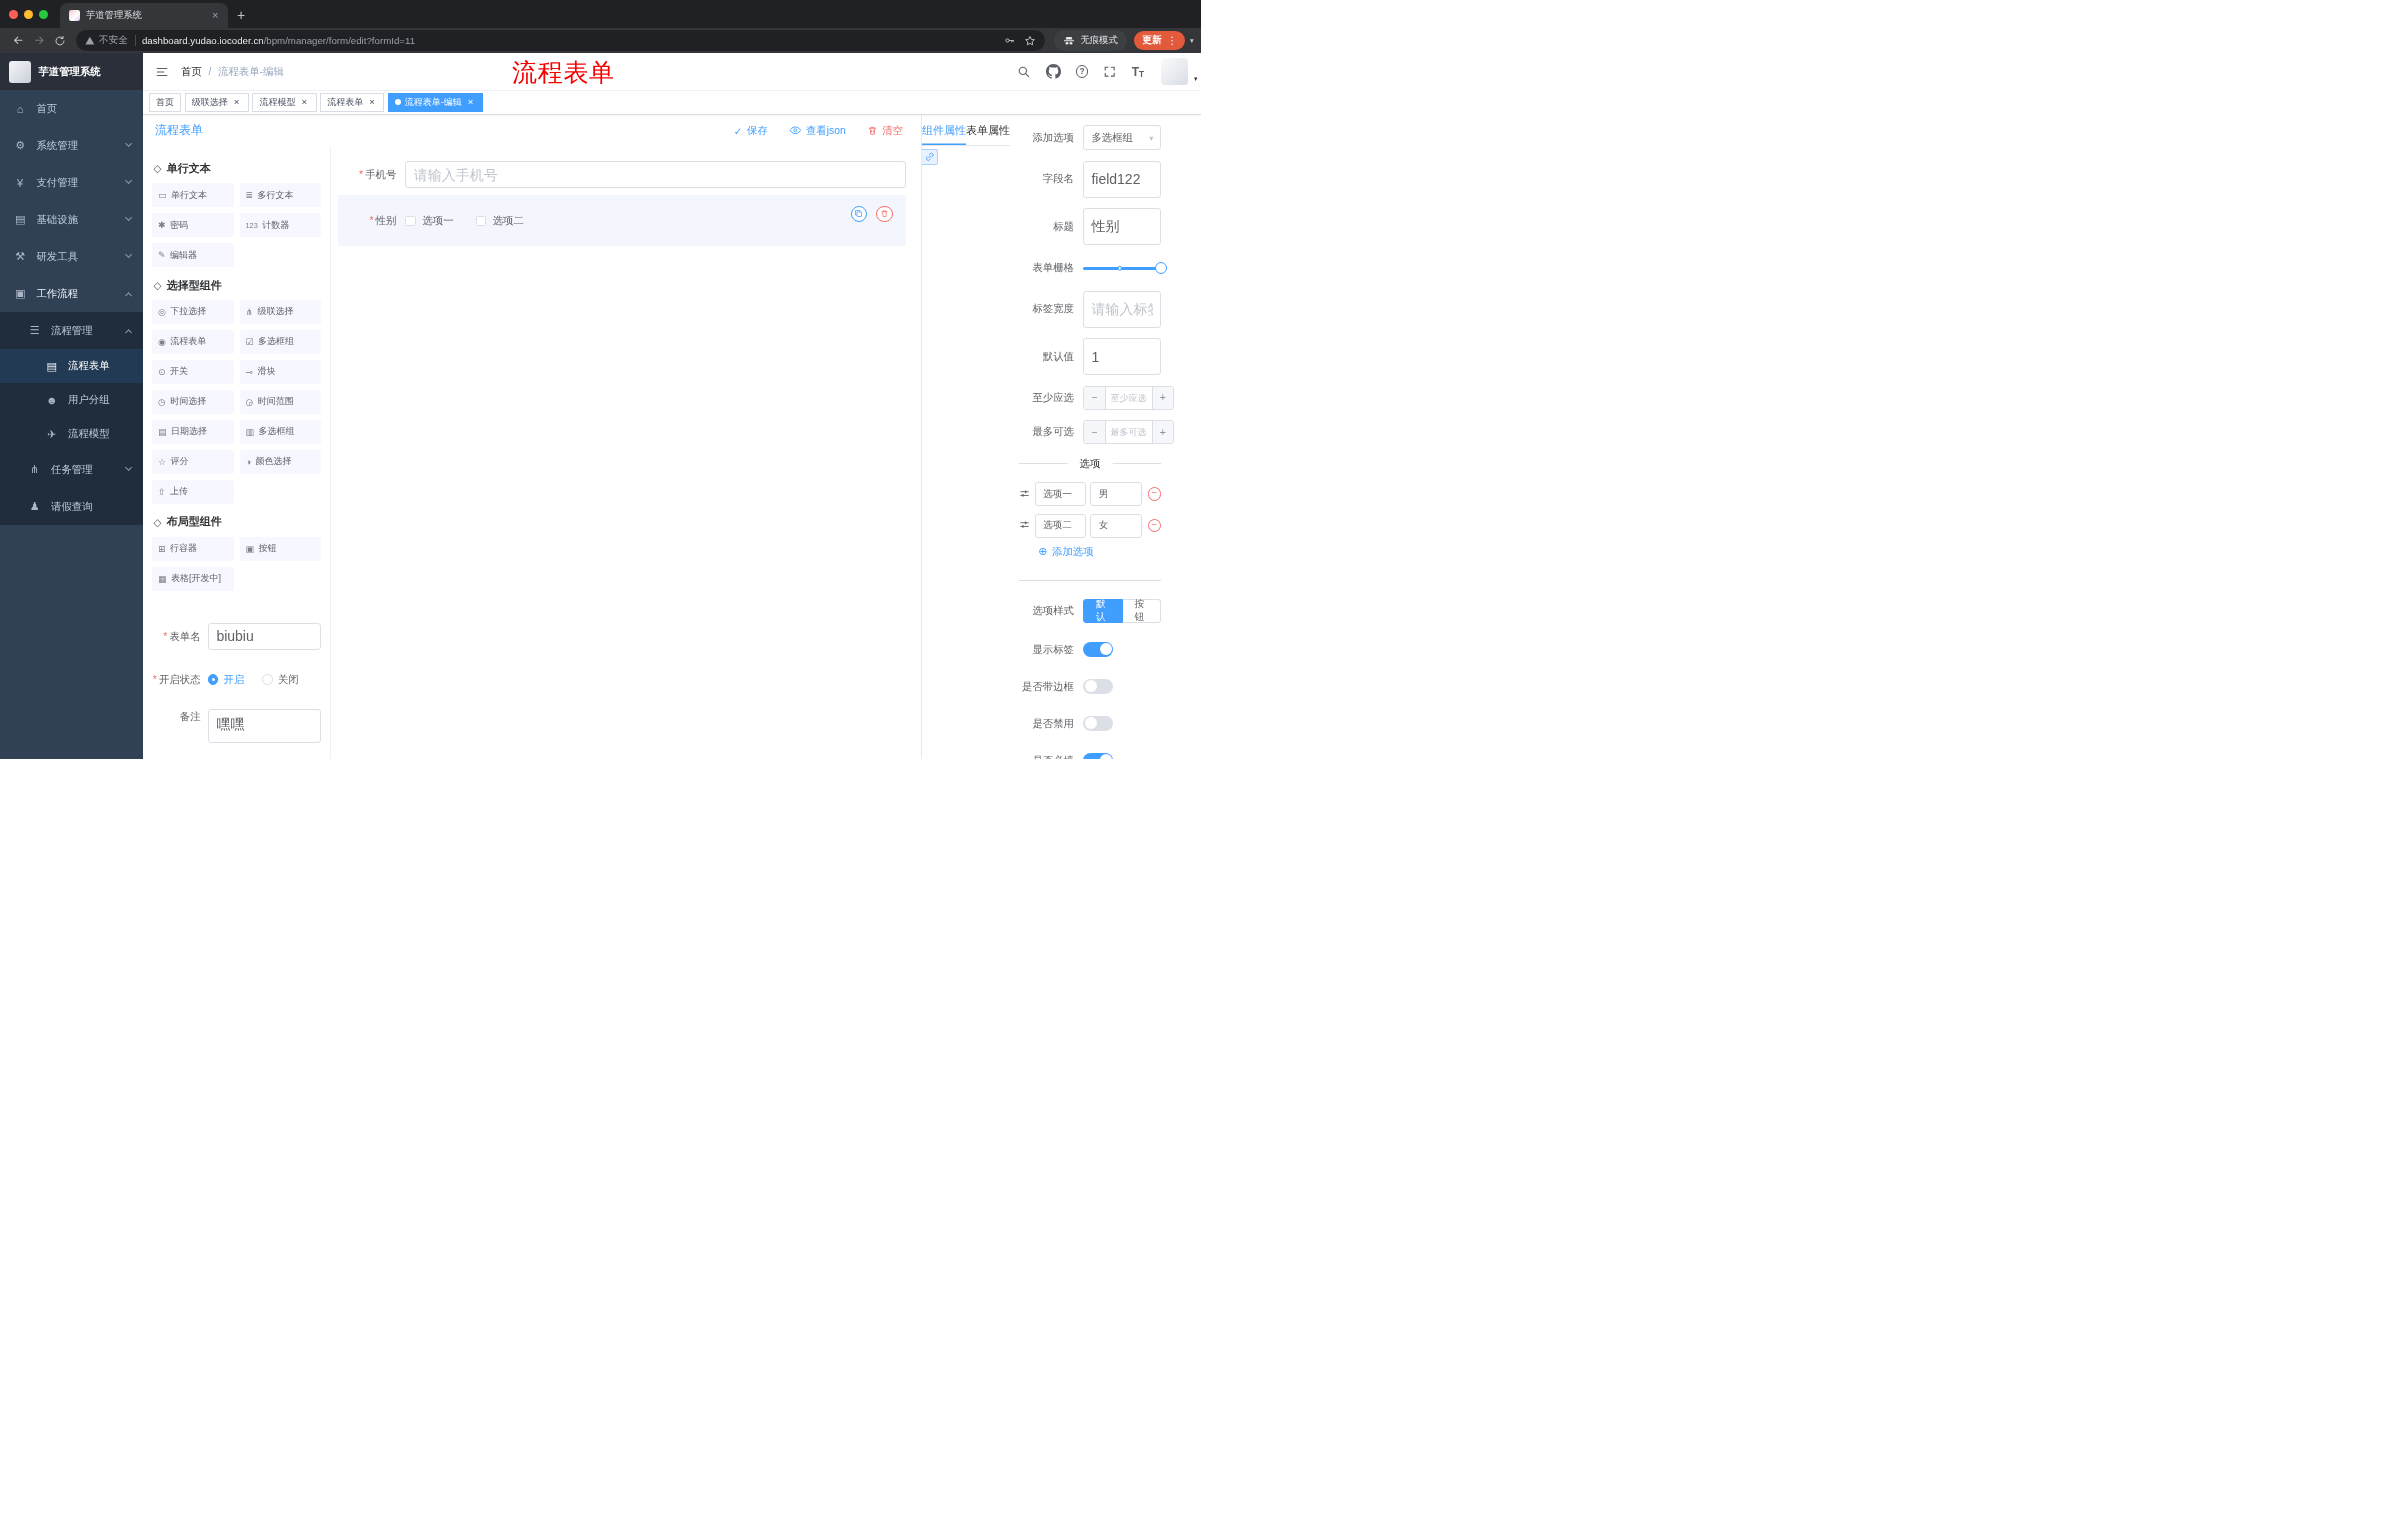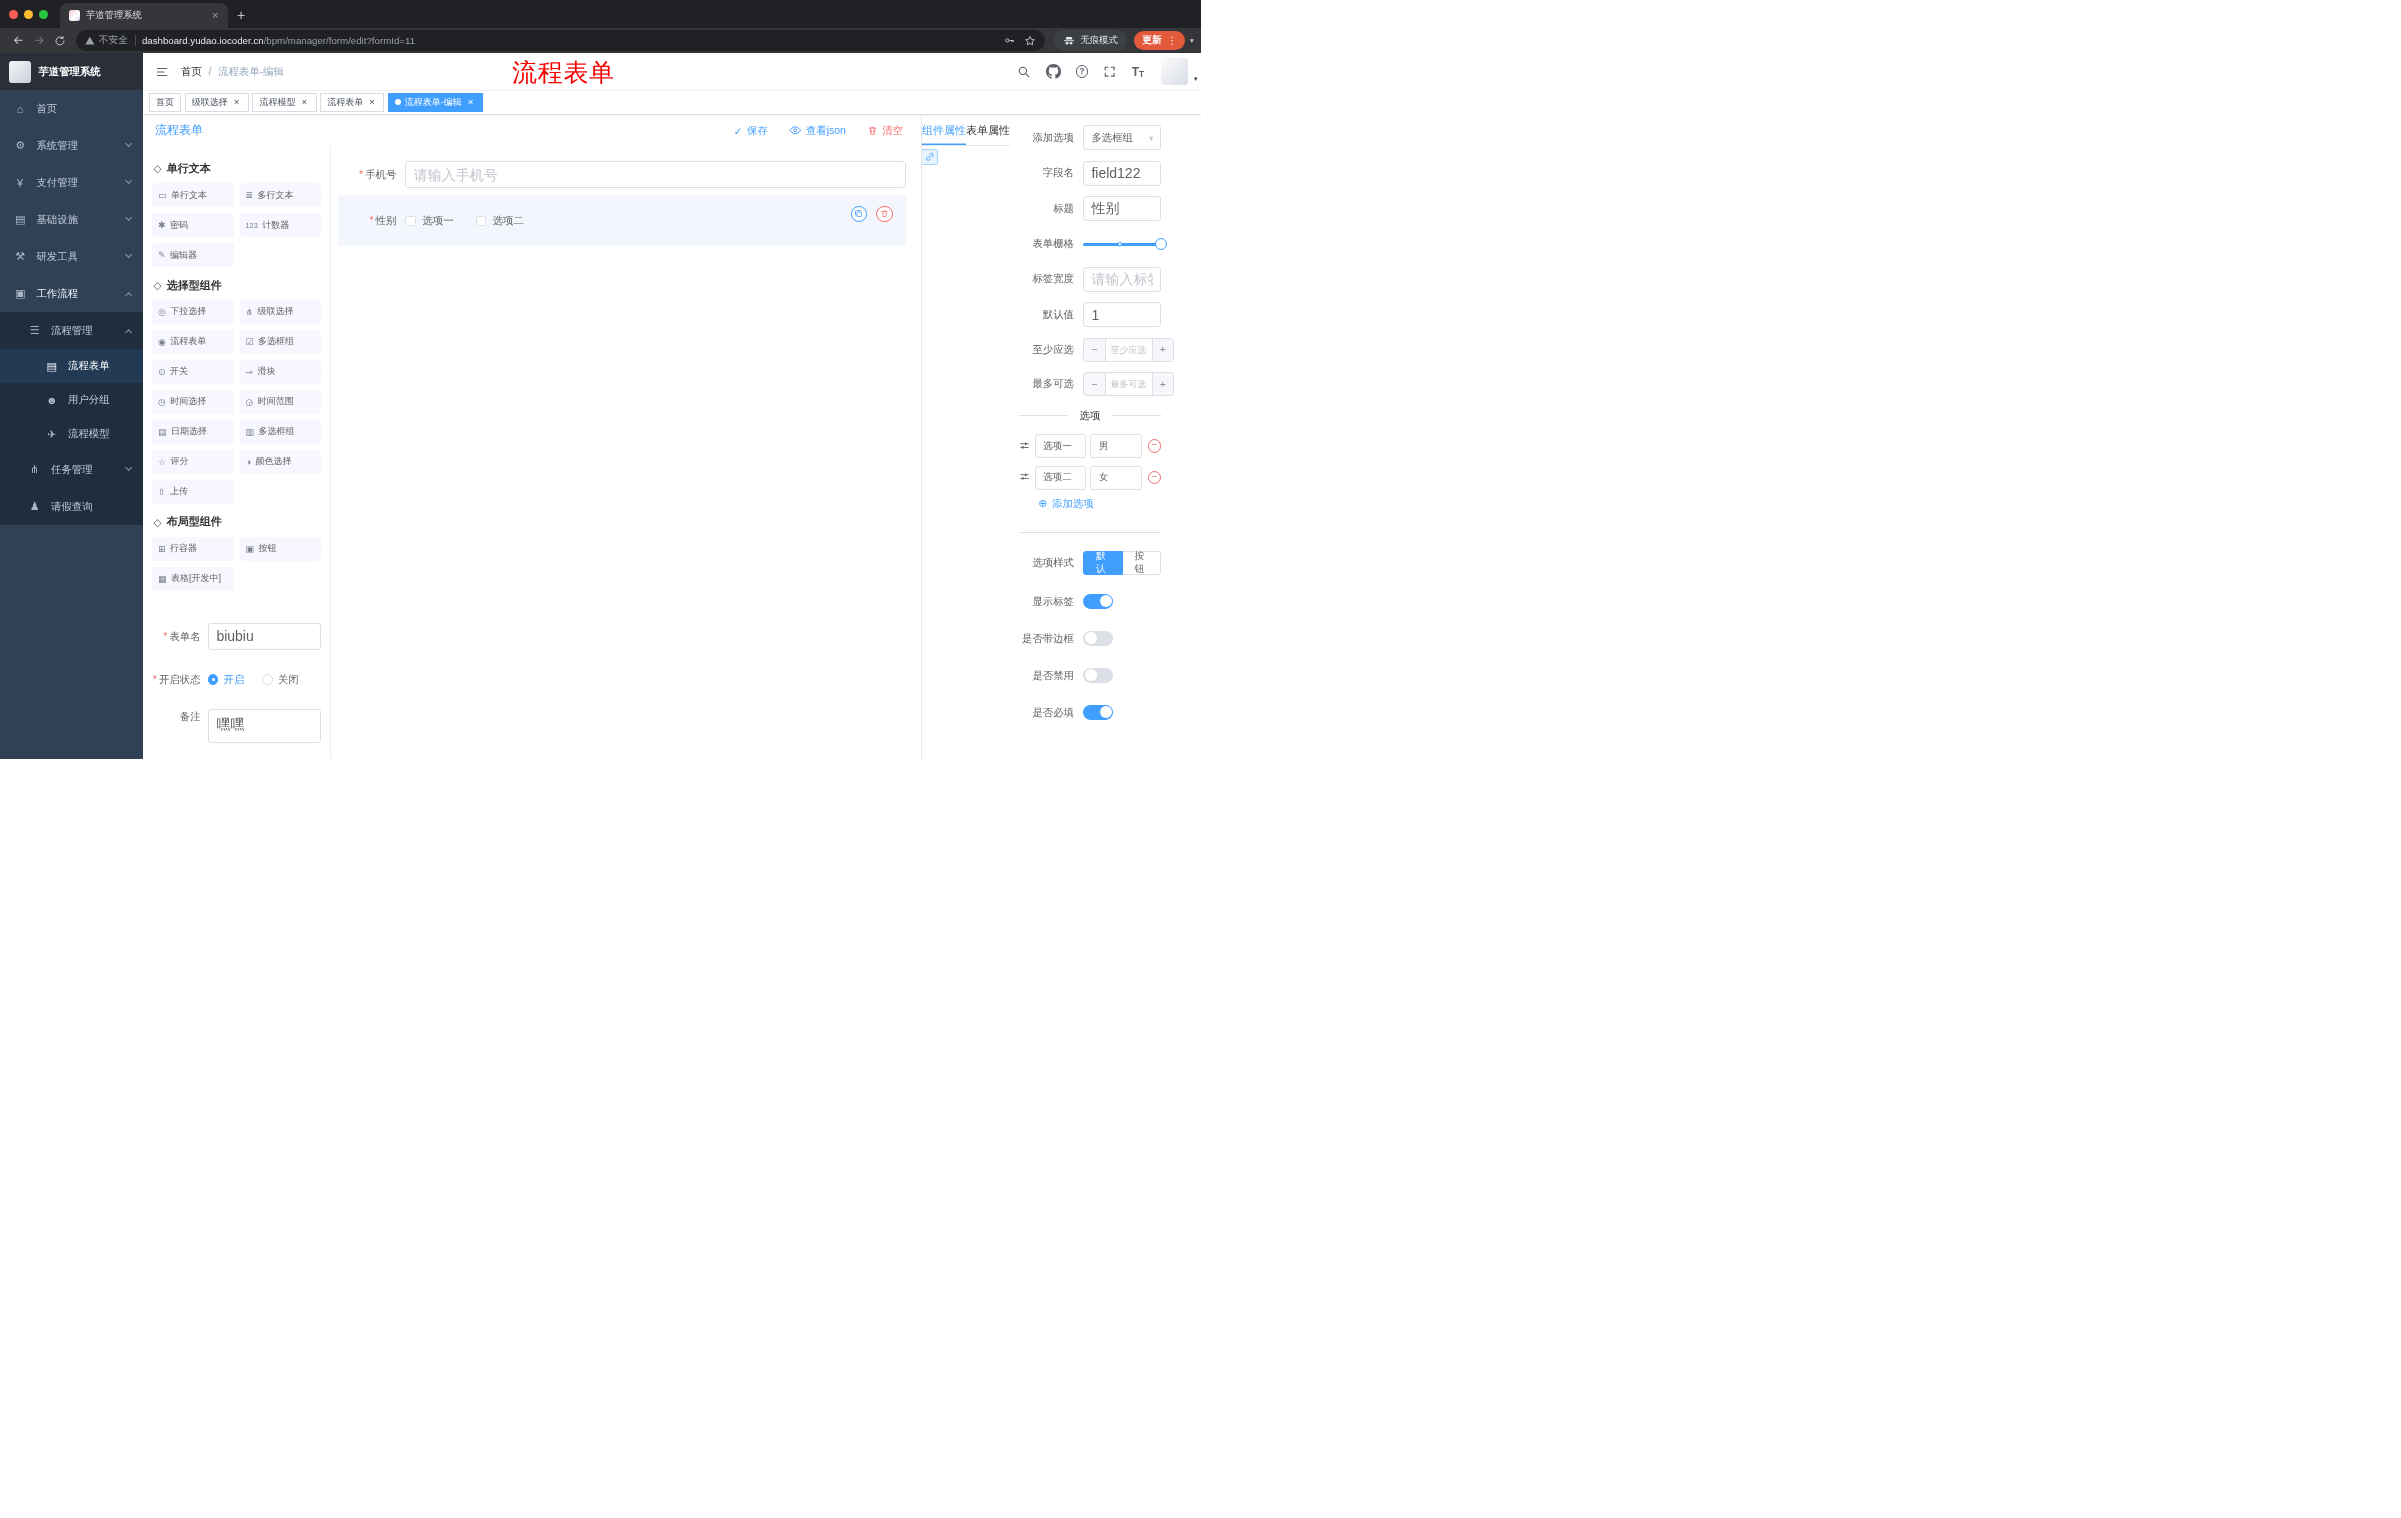--- a/index.html
+++ b/index.html
@@ -115,21 +115,21 @@
 
 .rpanel{width:280px;border-left:0.7px solid #e8e8e8;display:flex;flex-direction:row;position:relative;flex:none;background:#fff}
 .rtabs{height:31px;display:flex;border-bottom:0.7px solid #e4e7ed;flex:none}
 .rtab{flex:1;display:flex;align-items:center;justify-content:center;font-size:11px;color:#303133;cursor:pointer}
 .rtab.active{color:#409eff;box-shadow:inset 0 -1.5px 0 #409eff}
 .linkbtn{position:absolute;left:0;top:34px;width:16.3px;height:16.3px;background:#e8f3ff;border:0.7px solid #a6d2ff;border-left:none;border-radius:0 2.2px 2.2px 0;display:flex;align-items:center;justify-content:center;color:#409eff;cursor:pointer;z-index:3}
 .rbody{flex:1;padding:10.4px 40px 0 9px;overflow:hidden}
 .rrow{display:flex;align-items:center;margin-bottom:10.4px}
 .rlabel{width:64px;flex:none;text-align:right;padding-right:9px;font-size:10.4px;color:#606266;white-space:nowrap}
 .rctrl{flex:1;min-width:0;position:relative}
-.rinput{height:25px}
+.rinput{height:37px}
 .select{height:25px;border:0.7px solid #dcdfe6;border-radius:3px;display:flex;align-items:center;padding:0 18px 0 7.4px;font-size:10.4px;color:#606266;position:relative;cursor:pointer;background:#fff}
 .sel-caret{position:absolute;right:6.7px;color:#c0c4cc;font-size:8.2px}
 .slider{height:25px;display:flex;align-items:center}
 .strack{position:relative;width:100%;height:3px;border-radius:1.5px;background:#409eff;cursor:pointer}
 .sstop{position:absolute;left:47%;top:50%;transform:translate(-50%,-50%);width:4.5px;height:4.5px;border-radius:50%;background:#fff;border:0.7px solid #409eff}
 .shandle{position:absolute;left:100%;top:50%;transform:translate(-50%,-50%);width:12px;height:12px;border-radius:50%;background:#fff;border:1.5px solid #409eff;cursor:grab}
 .stepper{display:flex;width:91px;height:24px;border:0.7px solid #dcdfe6;border-radius:3px;overflow:hidden;background:#fff}
 .stepbtn{width:21.5px;background:#f5f7fa;color:#8d9095;display:flex;align-items:center;justify-content:center;font-size:10.4px;flex:none;cursor:pointer}
 .stepbtn.minus{border-right:0.7px solid #dcdfe6}
 .stepbtn.plus{border-left:0.7px solid #dcdfe6}

